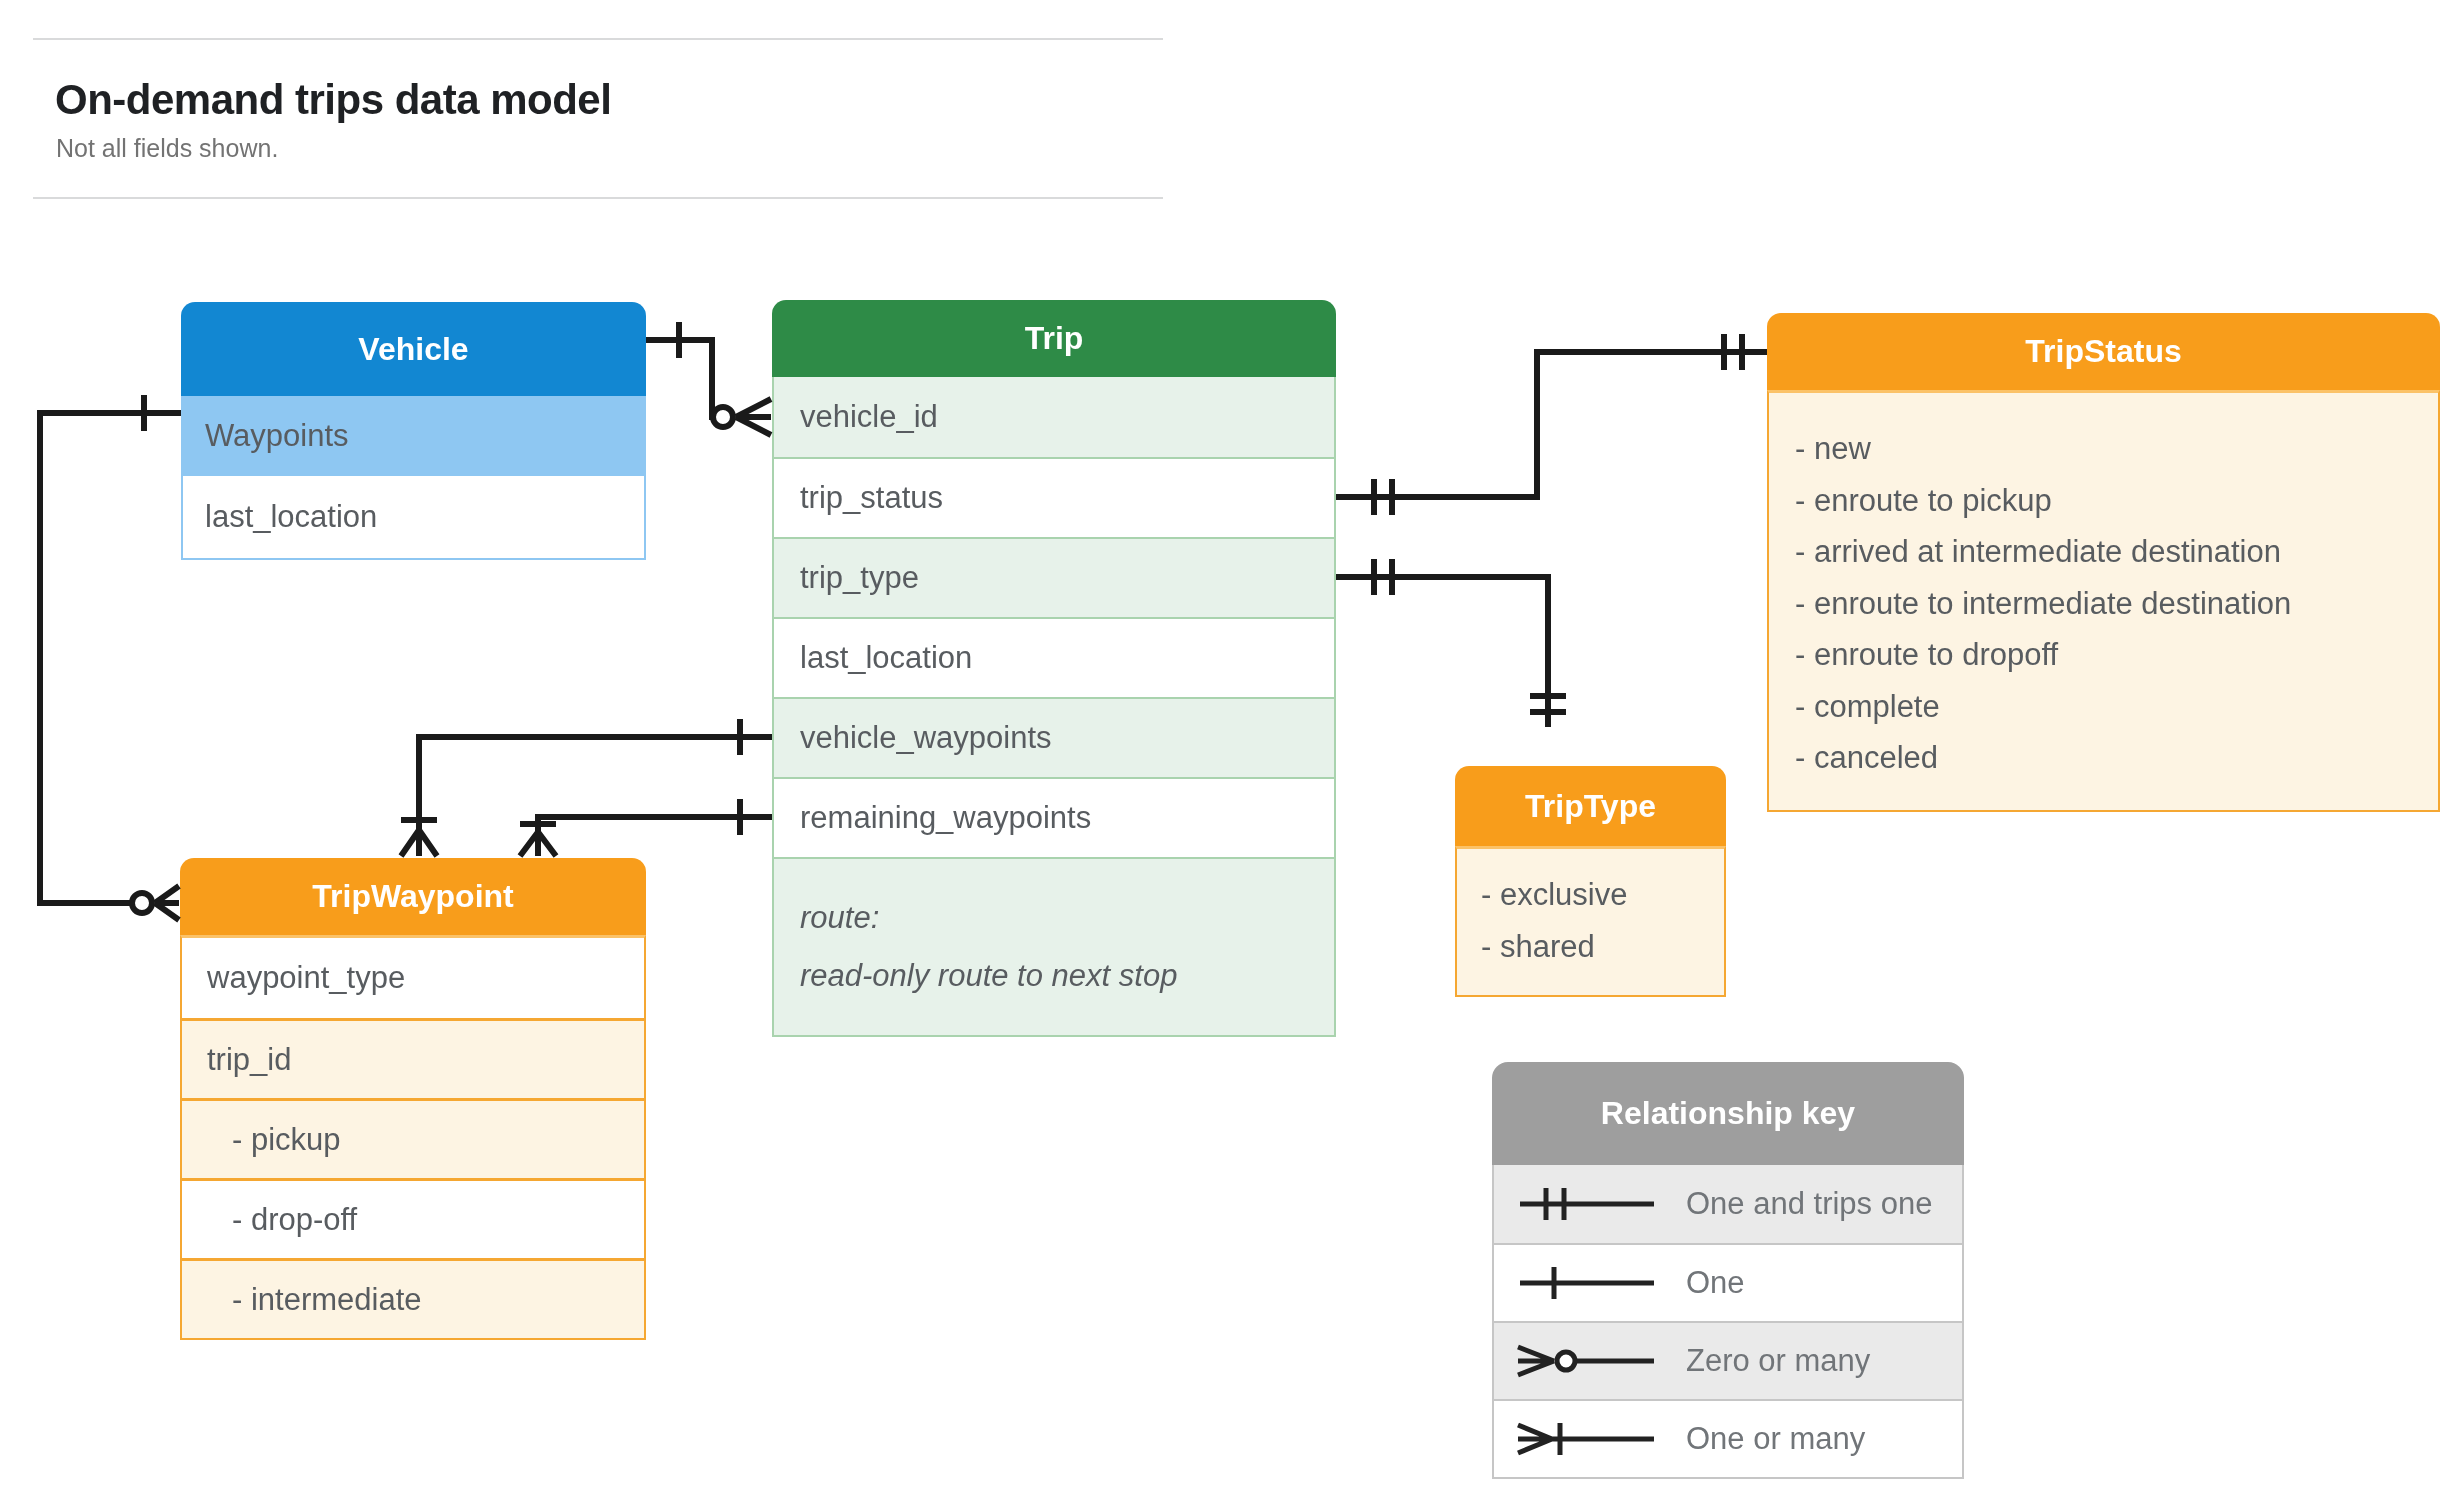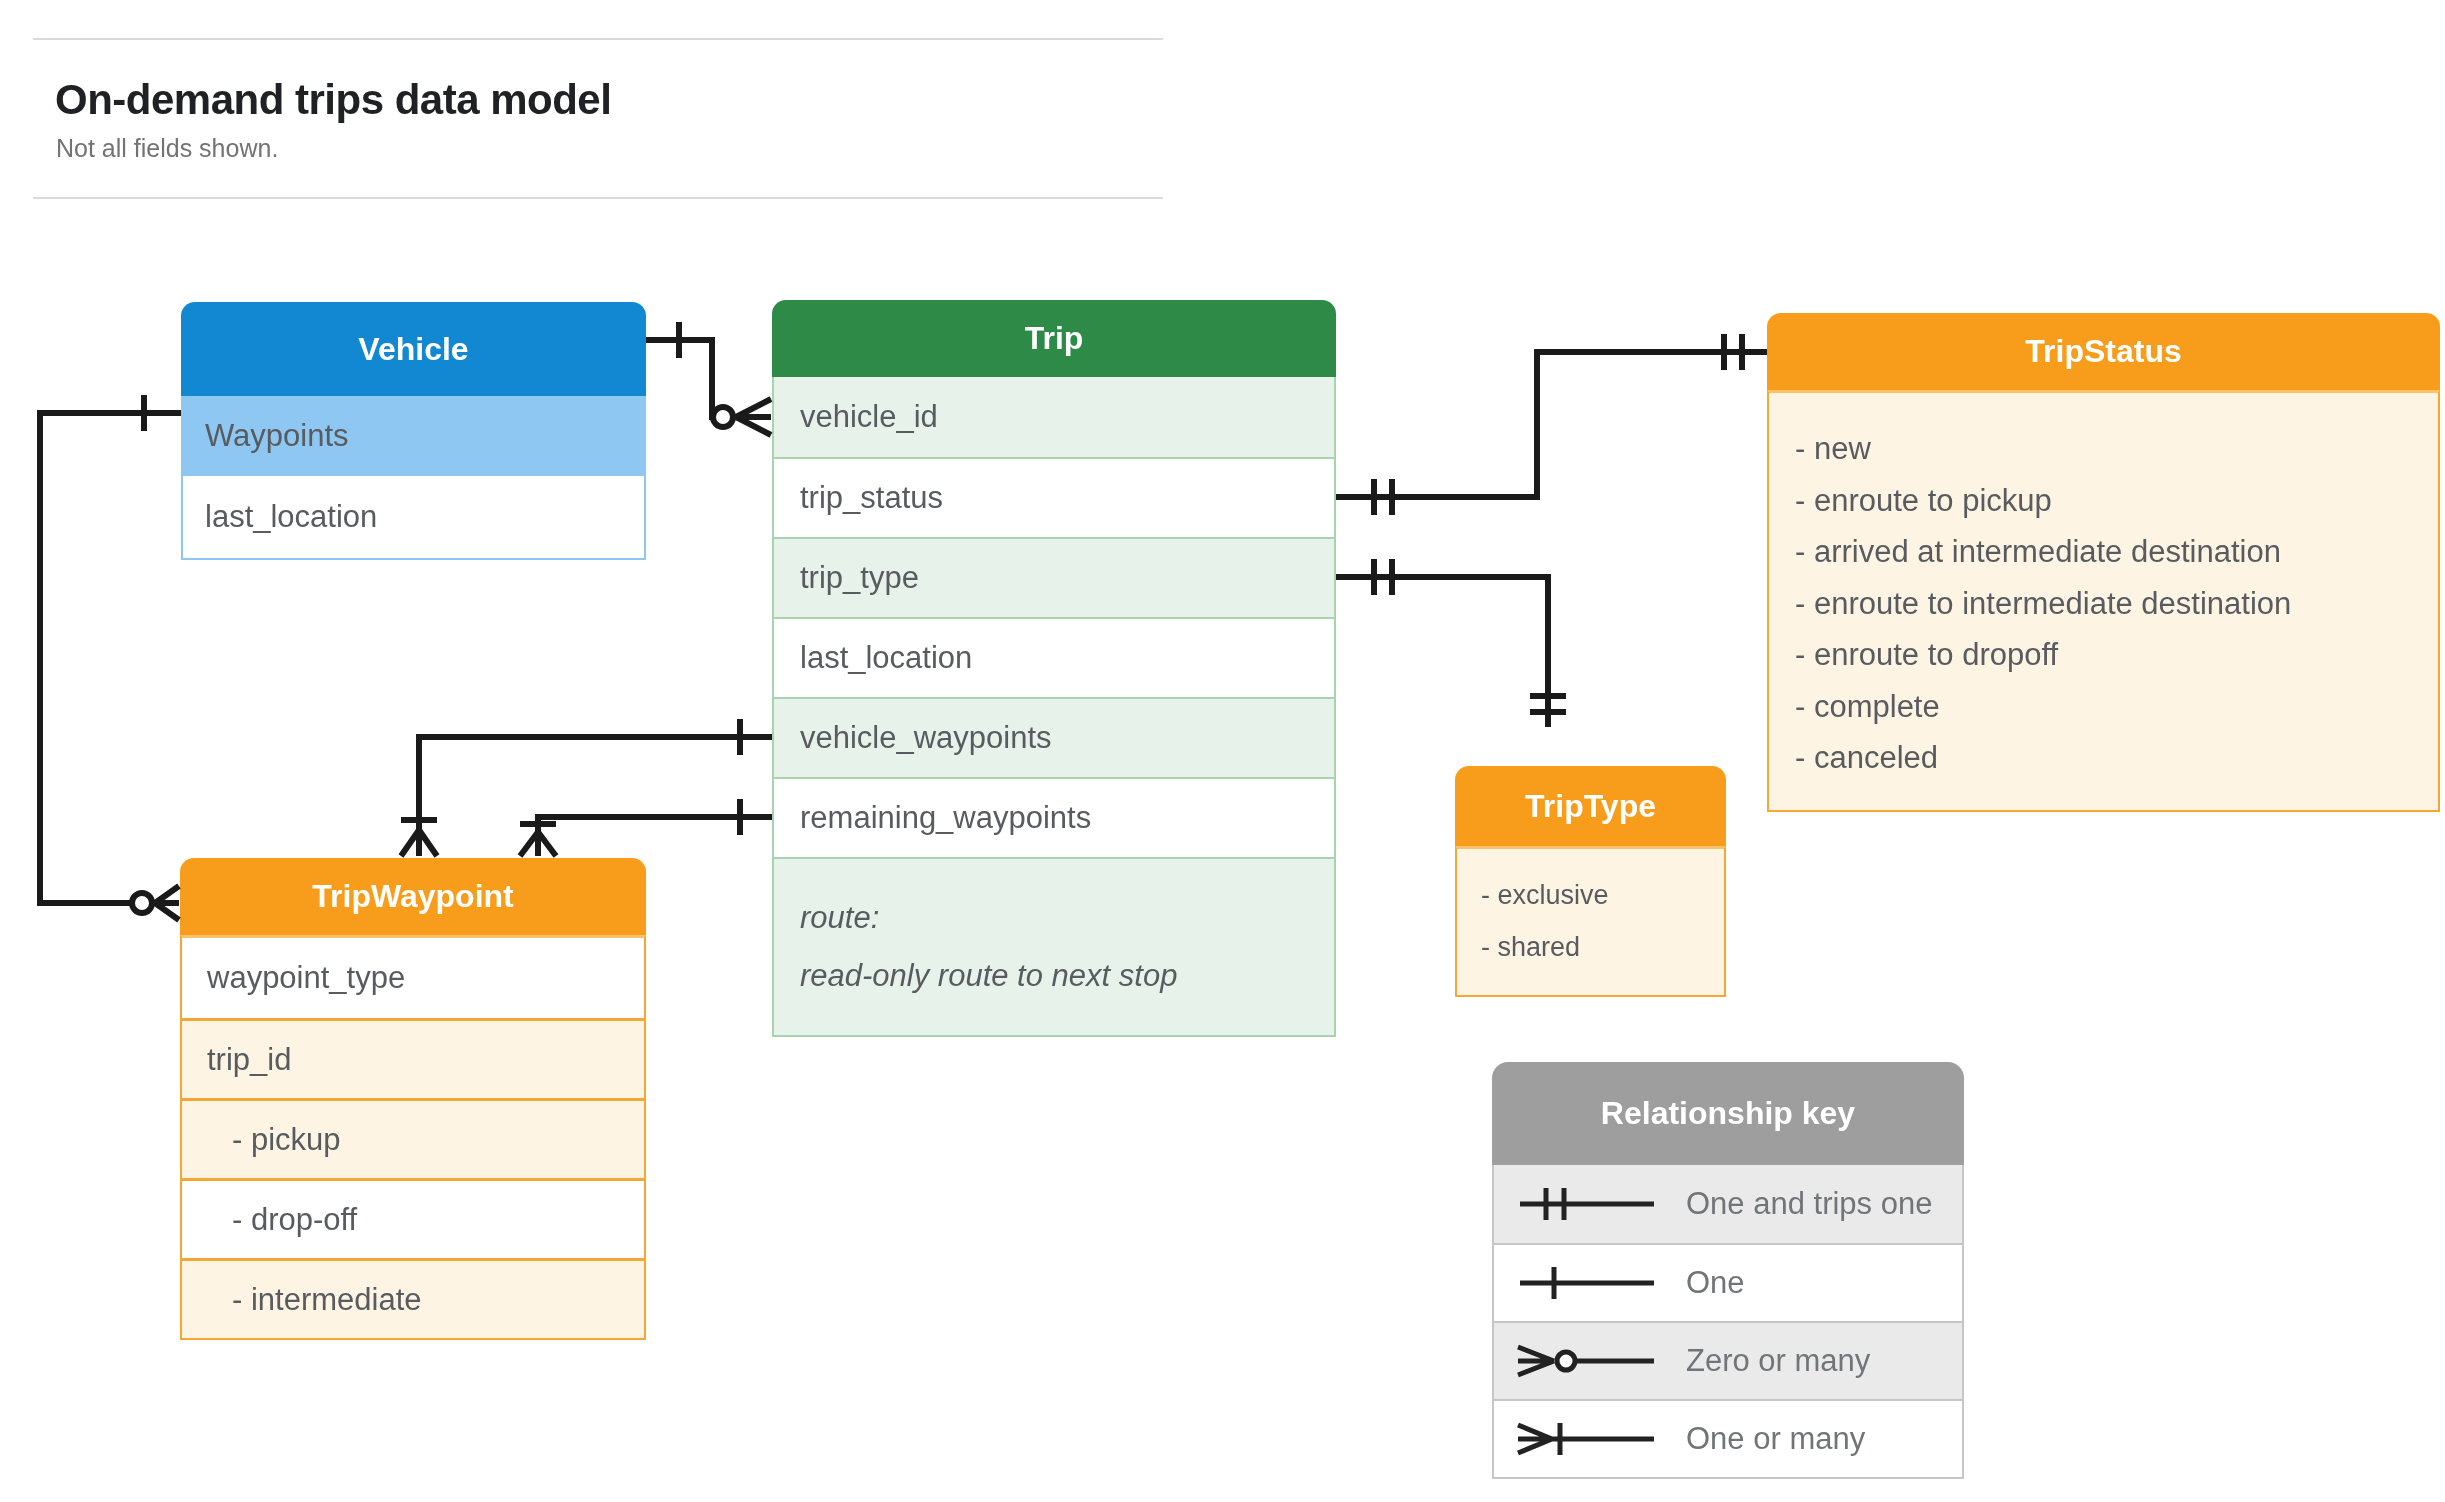--- a/index.html
+++ b/index.html
@@ -49,21 +49,21 @@
   #trip-waypoint .row.sub { padding-left:50px; }
 
   #trip-status { left:1767px; top:313px; width:673px; }
   #trip-status .entity-header { height:77px; }
   #trip-status .body { border:2px solid #f5a732; border-top:3px solid #fbc268; padding:30px 0 26px 26px; }
   #trip-status .item { font-size:31px; color:#585c60; line-height:51.5px; }
 
   #trip-type { left:1455px; top:728px; width:271px;margin-top:38px; }
   #trip-type .entity-header { height:80px; }
   #trip-type .body { border:2px solid #f5a732; border-top:3px solid #fbc268; padding:20px 0 22px 24px; }
-  #trip-type .item { font-size:27px; color:#585c60; line-height:52px; }
+  #trip-type .item { font-size:31px; color:#585c60; line-height:52px; }
 
   
   #relationship-key { left:1492px; top:1062px; width:472px; }
   #relationship-key .entity-header { height:103px; background:#9e9e9e; border-radius:16px 16px 0 0; }
   #relationship-key .rows { border:2px solid #c6c6c6; border-top:none; }
   #relationship-key .row { height:78px; padding-left:18px; color:#717579; }
   #relationship-key .row + .row { border-top:2px solid #c6c6c6; }
   .row-gray { background:#eaeaea; }
   .row-white-k { background:#ffffff; }
   .key-symbol { width:150px; height:44px; margin-right:24px; flex:none; }

